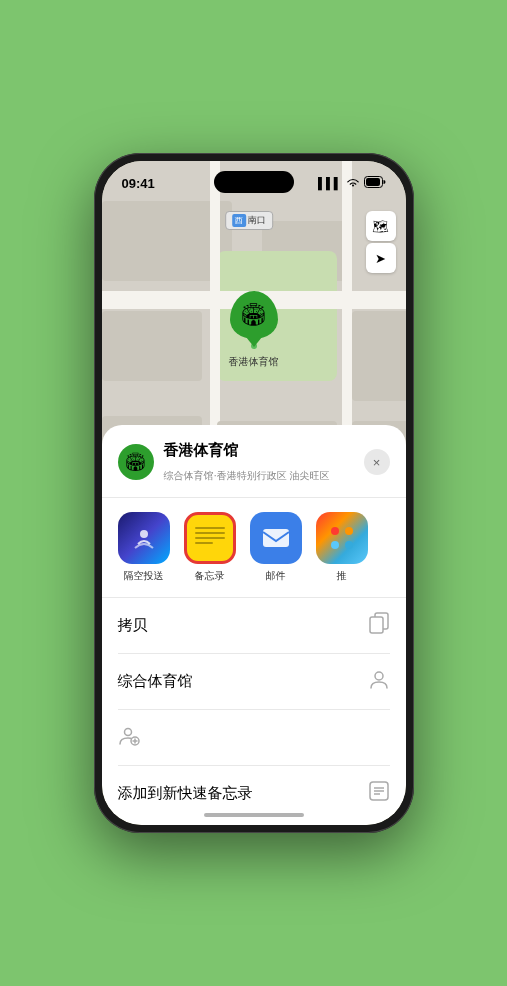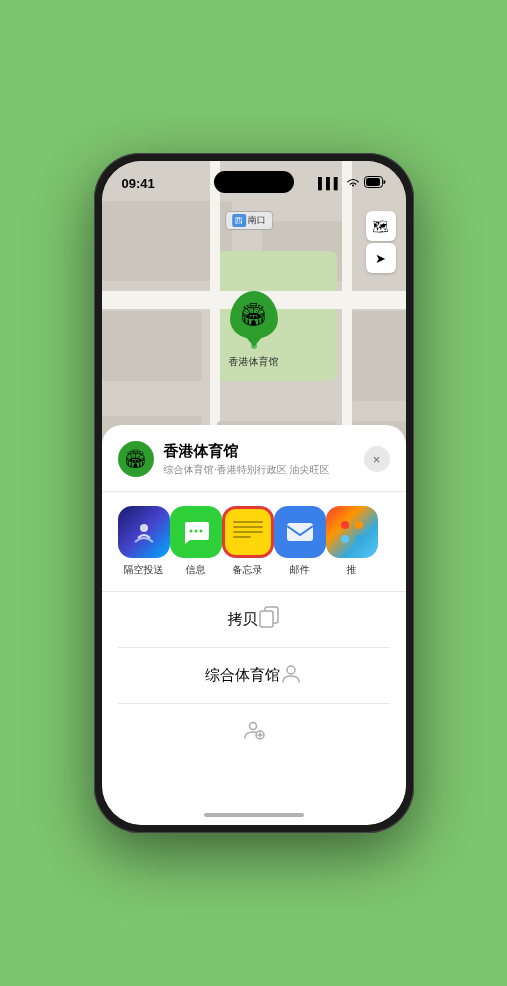--- a/index.html
+++ b/index.html
@@ -212,40 +212,41 @@
     }
     .place-text { flex: 1; }
     .place-name {
       font-size: 15px;
       font-weight: 600;
       color: #000;
     }
     .place-sub {
       font-size: 10px;
       color: #888;
-      margin-top: 2px;
+      margin-top: 9px;
     }
     .close-btn {
       width: 26px;
       height: 26px;
       background: #e8e8e8;
       border-radius: 50%;
       display: flex;
       align-items: center;
       justify-content: center;
       font-size: 13px;
       color: #666;
       cursor: pointer;
       flex-shrink: 0;
     }
     
     .share-row {
       display: flex;
       align-items: center;
       padding: 14px 16px;
+      gap: 14px;
       overflow-x: auto;
       border-bottom: 1px solid #e8e8e8;
     }
     .share-item {
       display: flex;
       flex-direction: column;
       align-items: center;
       gap: 5px;
       flex-shrink: 0;
     }
@@ -284,21 +285,21 @@
     .notes-line {
       height: 2px;
       background: rgba(0,0,0,0.3);
       border-radius: 1px;
     }
     
     .action-list { padding: 0 16px; }
     .action-row {
       display: flex;
       align-items: center;
-      justify-content: center;
+      justify-content: space-between;
       padding: 14px 0;
       border-bottom: 1px solid #e8e8e8;
     }
     .action-row:last-child { border-bottom: none; }
     .action-label {
       font-size: 15px;
       color: #000;
     }
     .action-icon {
       font-size: 20px;
@@ -397,31 +398,20 @@
           <div class="share-icon-wrap share-icon-airdrop">
             <svg width="28" height="28" viewBox="0 0 28 28">
               <circle cx="14" cy="10" r="4" fill="rgba(255,255,255,0.8)"></circle>
               <path d="M8 20 Q14 14 20 20" stroke="rgba(255,255,255,0.8)" stroke-width="2" fill="none"></path>
               <path d="M5 24 Q14 16 23 24" stroke="rgba(255,255,255,0.6)" stroke-width="2" fill="none"></path>
             </svg>
           </div>
           <span class="share-label">隔空投送</span>
         </div>
 
-        <div class="share-item">
-          <div class="share-icon-wrap share-icon-message">
-            <svg width="30" height="28" viewBox="0 0 30 28">
-              <path d="M4 4h22a2 2 0 0 1 2 2v14a2 2 0 0 1-2 2H9l-5 4V6a2 2 0 0 1 2-2z" fill="white"></path>
-              <circle cx="10" cy="13" r="1.5" fill="#2dd038"></circle>
-              <circle cx="15" cy="13" r="1.5" fill="#2dd038"></circle>
-              <circle cx="20" cy="13" r="1.5" fill="#2dd038"></circle>
-            </svg>
-          </div>
-          <span class="share-label">信息</span>
-        </div>
 
         <div class="share-item">
           <div class="share-icon-wrap share-icon-notes" style="position:relative;">
             <div class="notes-lines">
               <div class="notes-line"></div>
               <div class="notes-line"></div>
               <div class="notes-line"></div>
               <div class="notes-line" style="width:60%"></div>
             </div>
           </div>
@@ -474,20 +464,31 @@
           <span class="action-icon">
             <svg width="22" height="22" viewBox="0 0 22 22">
               <circle cx="10" cy="8" r="3.5" stroke="#aaa" stroke-width="1.5" fill="none"></circle>
               <path d="M2 20 Q2 14 10 14 Q15 14 17 17" stroke="#aaa" stroke-width="1.5" fill="none" stroke-linecap="round"></path>
               <circle cx="17" cy="17" r="4" stroke="#aaa" stroke-width="1.5" fill="white"></circle>
               <line x1="17" y1="14.5" x2="17" y2="19.5" stroke="#aaa" stroke-width="1.5"></line>
               <line x1="14.5" y1="17" x2="19.5" y2="17" stroke="#aaa" stroke-width="1.5"></line>
             </svg>
           </span>
         </div>
+        <div class="action-row">
+          <span class="action-label">添加到新快速备忘录</span>
+          <span class="action-icon">
+            <svg width="22" height="22" viewBox="0 0 22 22">
+              <rect x="2" y="2" width="18" height="18" rx="3" stroke="#aaa" stroke-width="1.5" fill="none"></rect>
+              <line x1="6" y1="8" x2="16" y2="8" stroke="#aaa" stroke-width="1.5"></line>
+              <line x1="6" y1="11" x2="16" y2="11" stroke="#aaa" stroke-width="1.5"></line>
+              <line x1="6" y1="14" x2="12" y2="14" stroke="#aaa" stroke-width="1.5"></line>
+            </svg>
+          </span>
+        </div>
       </div>
 
     </div>
 
     <div class="home-indicator"></div>
 
   </div>
 </div>
 
 </body></html>

